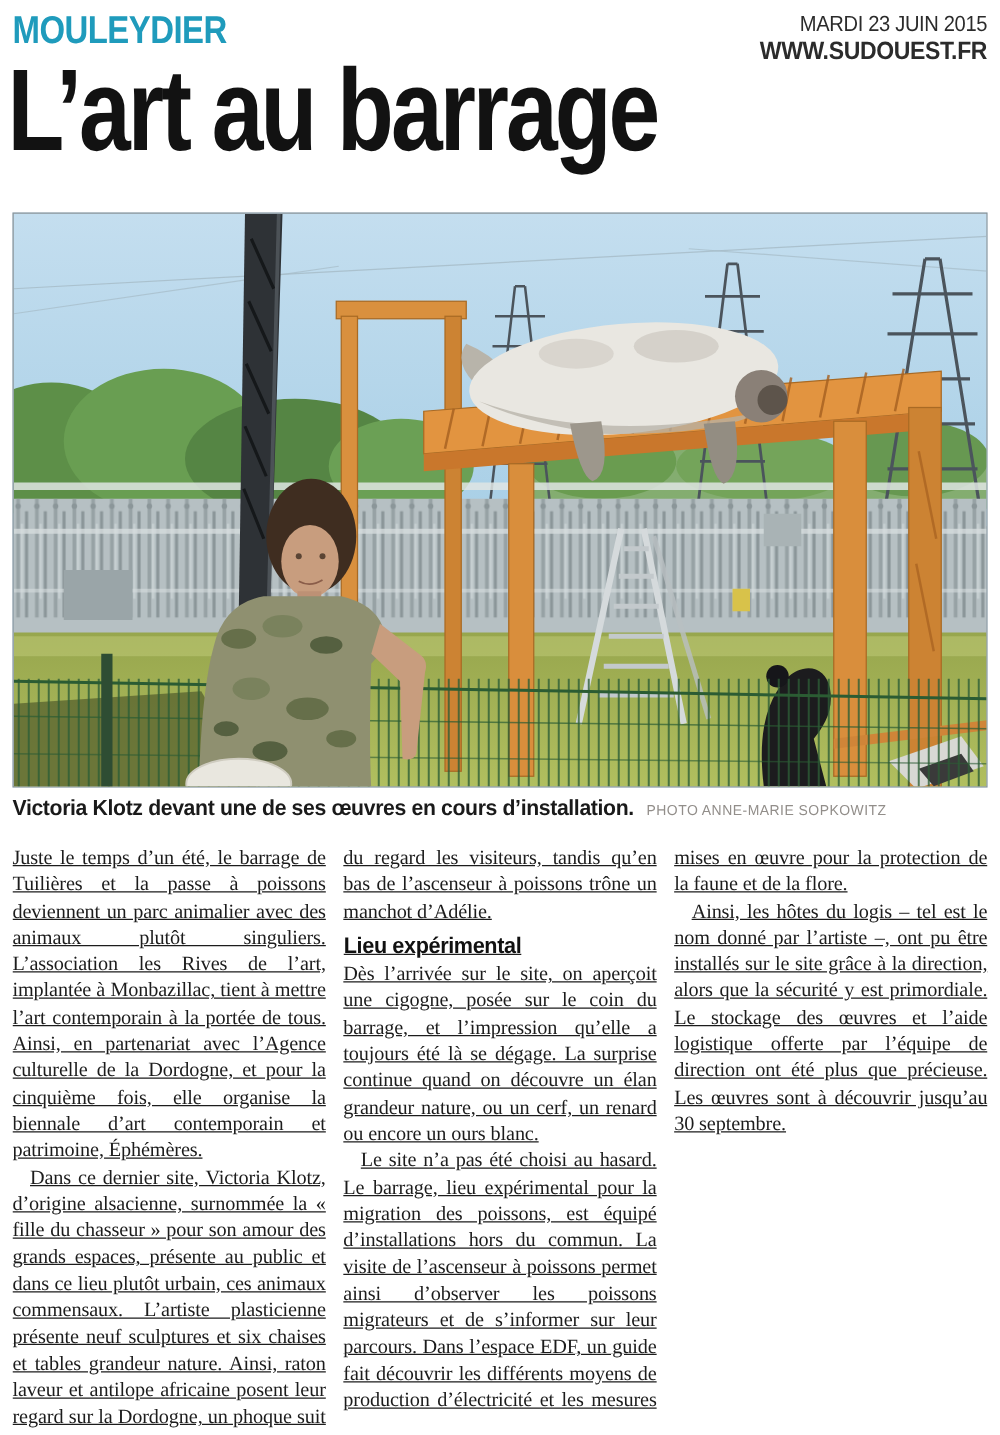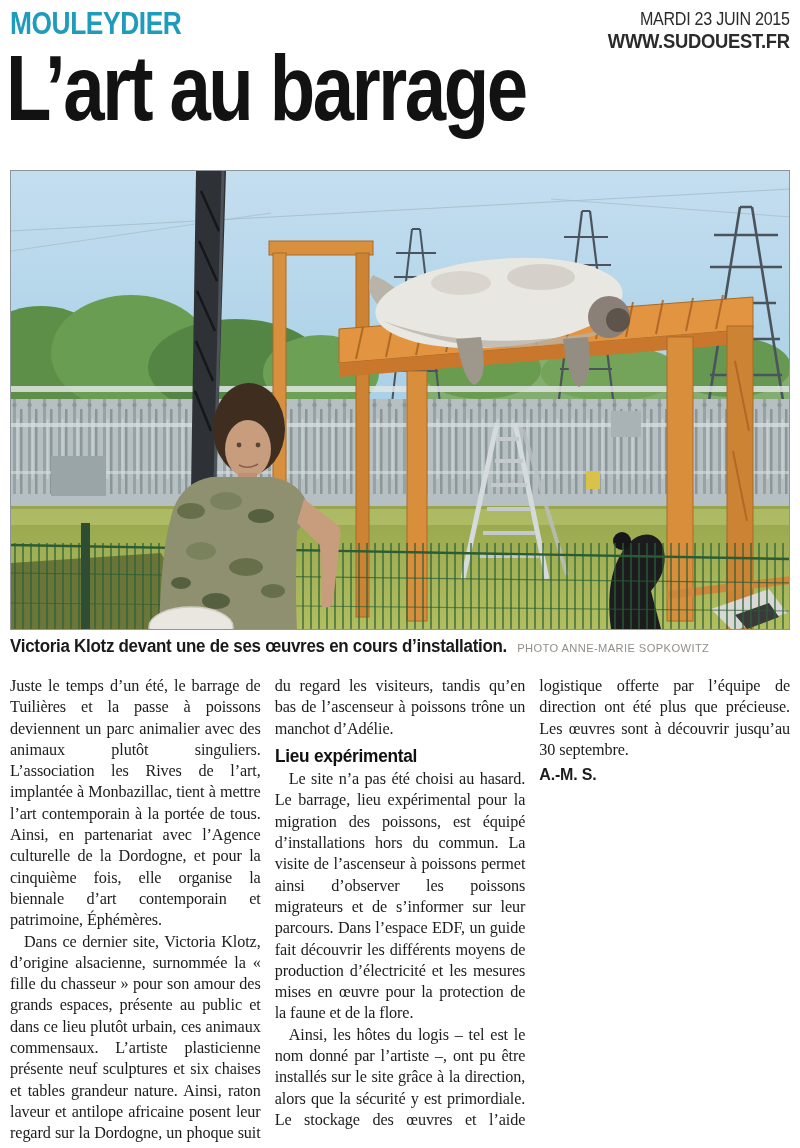--- a/index.html
+++ b/index.html
@@ -35,21 +35,21 @@
     position:absolute;left:10px;top:636px;width:790px;
     transform:scaleX(.97);transform-origin:left top;white-space:nowrap;
   }
   .caption-main{font-size:17.5px;font-weight:bold;color:#1a1a1a;letter-spacing:-0.3px;}
   .caption-credit{font-size:11.5px;color:#928e8a;letter-spacing:.4px;margin-left:6px;}
   .columns{
     position:absolute;left:10px;top:676px;width:780px;height:472px;
     column-count:3;column-gap:14px;column-fill:auto;
     font-family:"Liberation Serif",serif;font-size:16.2px;line-height:21.3px;
     color:#1c1c1c;text-align:justify;letter-spacing:-0.1px;
-    hyphens:auto;-webkit-hyphens:auto;overflow:hidden;
+    hyphens:auto;-webkit-hyphens:auto;overflow:hidden;text-decoration:underline;
   }
   .columns p{margin:0;}
   .columns p.indent{text-indent:14px;}
   .columns h3.subhead{
     font-family:"Liberation Sans",sans-serif;font-size:18px;font-weight:bold;
     color:#111;margin:6px 0 2px 0;letter-spacing:-0.3px;
     transform:scaleX(.96);transform-origin:left top;
   }
   .columns p.signature{
     font-family:"Liberation Sans",sans-serif;font-weight:bold;font-size:16px;
@@ -228,16 +228,16 @@
 
 <div class="caption-line">
   <span class="caption-main">Victoria Klotz devant une de ses œuvres en cours d’installation.</span>
   <span class="caption-credit">PHOTO ANNE-MARIE SOPKOWITZ</span>
 </div>
 
 <div class="columns">
   <p>Juste le temps d’un été, le barrage de Tuilières et la passe à poissons deviennent un parc animalier avec des animaux plutôt singuliers. L’association les Rives de l’art, implantée à Monbazillac, tient à mettre l’art contemporain à la portée de tous. Ainsi, en partenariat avec l’Agence culturelle de la Dordogne, et pour la cinquième fois, elle organise la biennale d’art contemporain et patrimoine, Éphémères.</p>
   <p class="indent">Dans ce dernier site, Victoria Klotz, d’origine alsacienne, surnommée la « fille du chasseur » pour son amour des grands espaces, présente au public et dans ce lieu plutôt urbain, ces animaux commensaux. L’artiste plasticienne présente neuf sculptures et six chaises et tables grandeur nature. Ainsi, raton laveur et antilope africaine posent leur regard sur la Dordogne, un phoque suit du regard les visiteurs, tandis qu’en bas de l’ascenseur à poissons trône un manchot d’Adélie.</p>
   <h3 class="subhead">Lieu expérimental</h3>
+  <p>Dès l’arrivée sur le site, on aperçoit une cigogne, posée sur le coin du barrage, et l’impression qu’elle a toujours été là se dégage. La surprise continue quand on découvre un élan grandeur nature, ou un cerf, un renard ou encore un ours blanc.</p>
   <p class="indent">Le site n’a pas été choisi au hasard. Le barrage, lieu expérimental pour la migration des poissons, est équipé d’installations hors du commun. La visite de l’ascenseur à poissons permet ainsi d’observer les poissons migrateurs et de s’informer sur leur parcours. Dans l’espace EDF, un guide fait découvrir les différents moyens de production d’électricité et les mesures mises en œuvre pour la protection de la faune et de la flore.</p>
   <p class="indent">Ainsi, les hôtes du logis – tel est le nom donné par l’artiste –, ont pu être installés sur le site grâce à la direction, alors que la sécurité y est primordiale. Le stockage des œuvres et l’aide logistique offerte par l’équipe de direction ont été plus que précieuse. Les œuvres sont à découvrir jusqu’au 30 septembre.</p>
-  <p class="signature">A.-M. S.</p>
 </div>
 
 </body></html>

